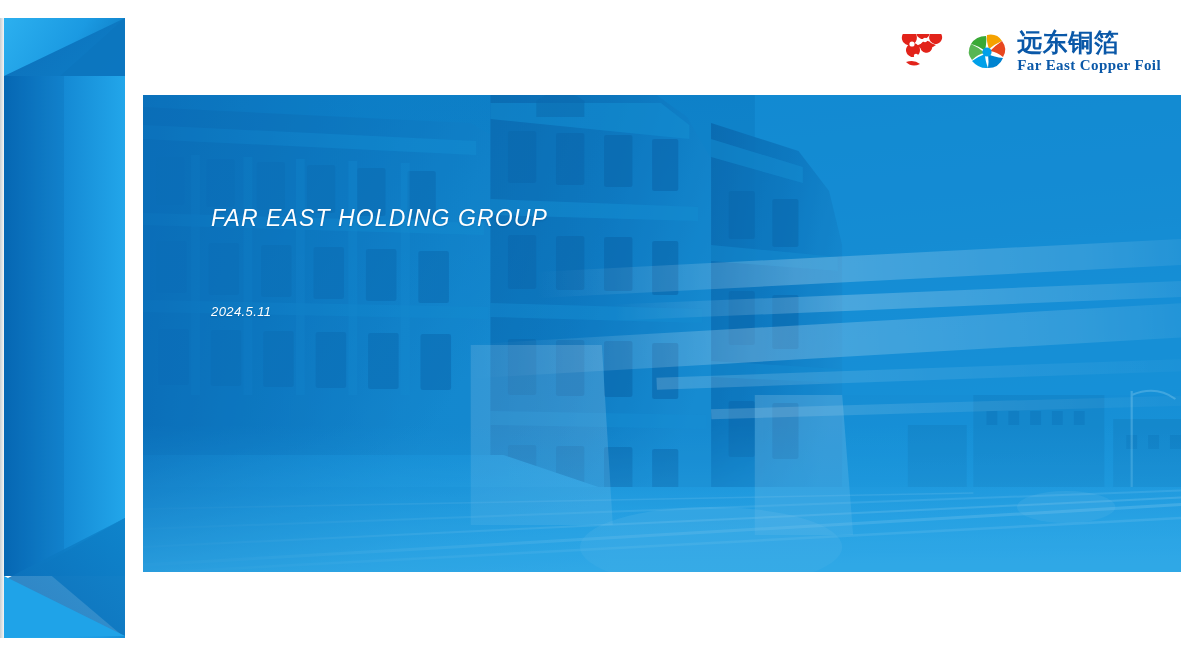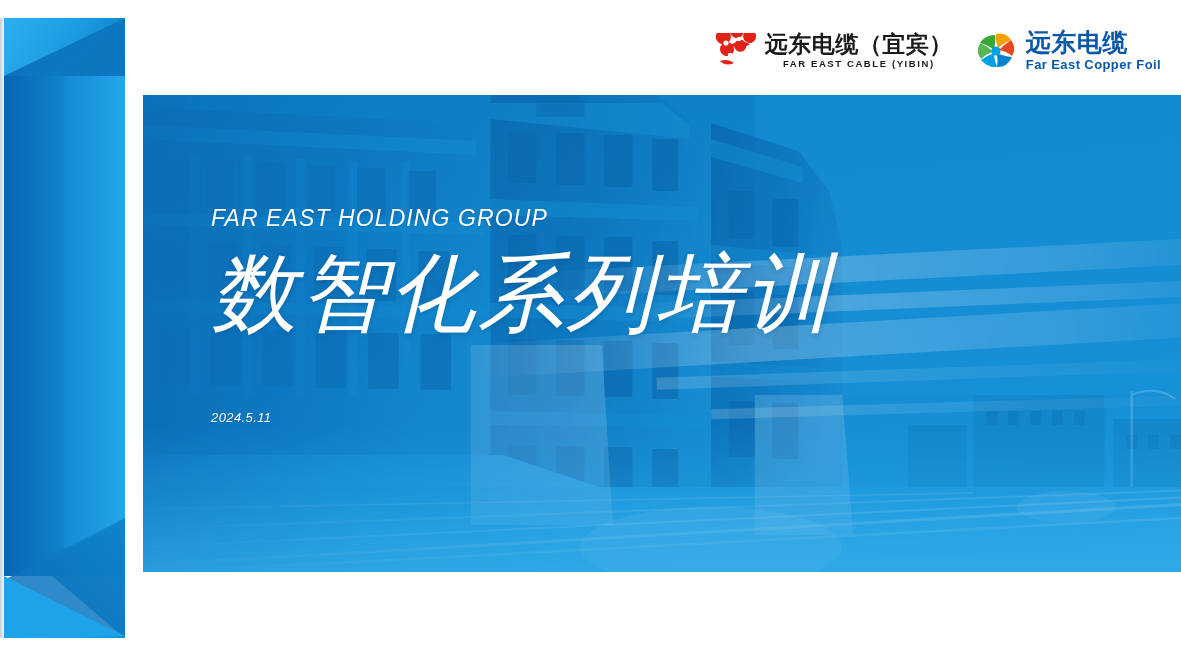--- a/index.html
+++ b/index.html
@@ -48,22 +48,23 @@
     font-family: "Liberation Sans", sans-serif;
     font-weight: 700;
   }
   .cable-cn { font-size: 23px; color: #1a1a1a; }
   .cable-en {
     font-size: 9.5px; color: #1a1a1a; letter-spacing: 1.6px;
     margin-top: 3px; text-align: center;
   }
   .foil-cn { font-size: 25px; color: #0a58a8; }
   .foil-en {
-    font-size: 13px; color: #0a58a8; letter-spacing: 0.4px;
+    font-size: 15px; color: #0a58a8; letter-spacing: 0.4px;
     margin-top: 3px;
+    font-family: Liberation Serif, serif;
   }
 
   
   .panel {
     position: absolute;
     left: 143px;
     top: 95px;
     width: 1134px;
     height: 477px;
     overflow: hidden;
@@ -330,21 +331,20 @@
           <rect x="0" y="0" width="430" height="477" fill="url(#leftFade)"></rect>
           <rect x="0" y="330" width="1038" height="147" fill="url(#botFade)"></rect>
 
           <rect x="0" y="0" width="1038" height="477" fill="#0d80c8" opacity="0.24"></rect>
         </g>
       </svg>
     </div>
 
     <div class="text-block" style="left:68px; top:110px; position:absolute;">
       <div class="eyebrow">FAR EAST HOLDING GROUP</div>
-      <div class="headline">数智化系列培训</div>
       <div class="datestamp">2024.5.11</div>
     </div>
   </div>
 
   <div class="ribbon">
     <svg width="160" height="620" viewBox="0 0 160 620" xmlns="http://www.w3.org/2000/svg">
       <defs>
         <linearGradient id="rbMain" x1="0" y1="0" x2="1" y2="0">
           <stop offset="0%" stop-color="#0568b5"></stop>
           <stop offset="45%" stop-color="#1387d2"></stop>
@@ -406,37 +406,33 @@
           <path d="M22,17 a6,6 0 1,1 0.1,0.1 Z"></path>
           <path d="M6,28 q8,-3 14,2 q-8,4 -14,-2 Z"></path>
           <path d="M16,12 q10,-6 20,-1 q-10,7 -20,1 Z"></path>
         </g>
         <g fill="#ffffff">
           <circle cx="12" cy="10" r="2.6"></circle>
           <circle cx="25" cy="6" r="2.2"></circle>
           <circle cx="16" cy="22" r="2.2"></circle>
         </g>
       </svg>
-      <div class="logo-words">
-        <div class="logo-cn cable-cn">远东电缆（宜宾）</div>
-        <div class="logo-en cable-en">FAR EAST CABLE (YIBIN)</div>
-      </div>
     </div>
 
     <div class="logo">
       <svg class="logo-mark" width="44" height="40" viewBox="0 0 44 40" xmlns="http://www.w3.org/2000/svg">
         <path d="M21,3 q10,-2 15,6 q-7,3 -13,8 q-3,-9 -2,-14 Z" fill="#f5a200"></path>
         <path d="M36,9 q6,8 1,16 q-6,-5 -13,-6 q6,-6 12,-10 Z" fill="#e8471f"></path>
         <path d="M20,4 q-10,0 -15,8 q8,2 14,7 q2,-10 1,-15 Z" fill="#39a935"></path>
         <path d="M5,12 q-5,9 1,16 q6,-6 13,-7 q-7,-6 -14,-9 Z" fill="#39a935" opacity="0.85"></path>
         <path d="M6,29 q7,8 16,7 q-3,-8 -3,-14 q-8,3 -13,7 Z" fill="#00a0e9"></path>
         <path d="M22,36 q11,0 15,-10 q-9,-1 -15,-4 q1,8 0,14 Z" fill="#0083d0"></path>
         <circle cx="21" cy="20" r="4.6" fill="#00a0e9"></circle>
       </svg>
       <div class="logo-words">
-        <div class="logo-cn foil-cn">远东电缆</div>
+        <div class="logo-cn foil-cn">远东铜箔</div>
         <div class="logo-en foil-en">Far East  Copper Foil</div>
       </div>
     </div>
 
   </div>
 
 </div>
 
 </body></html>

